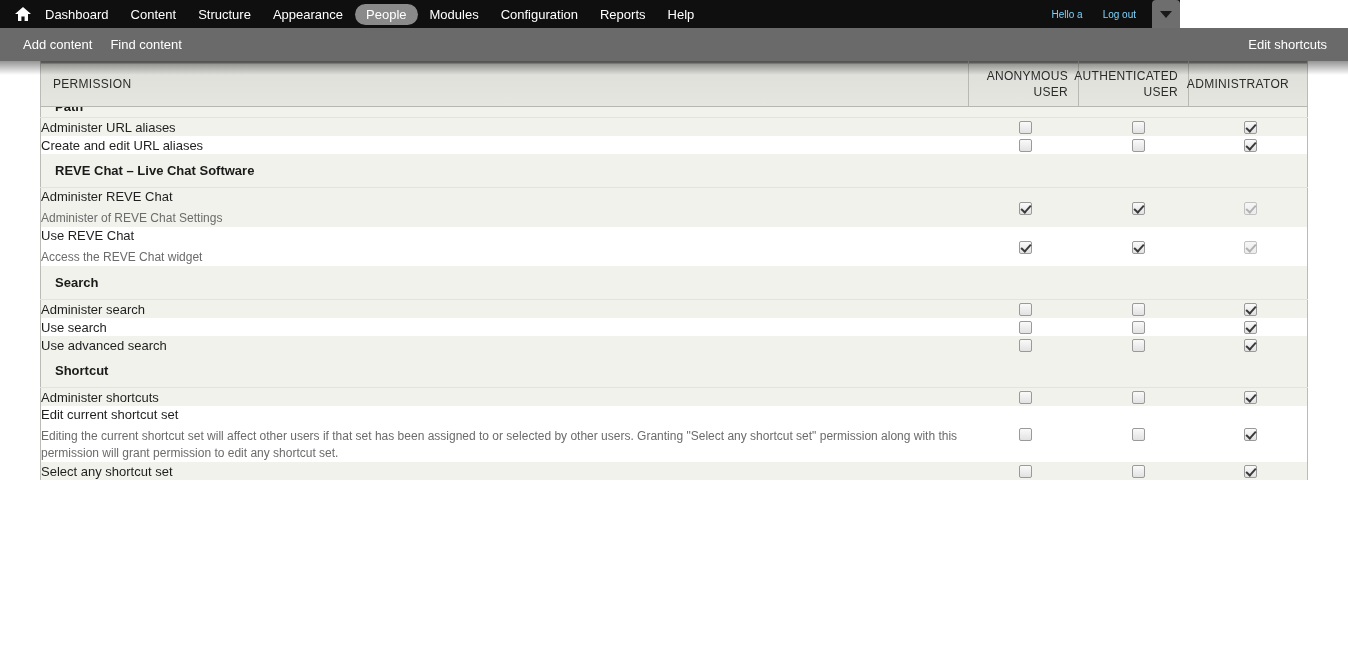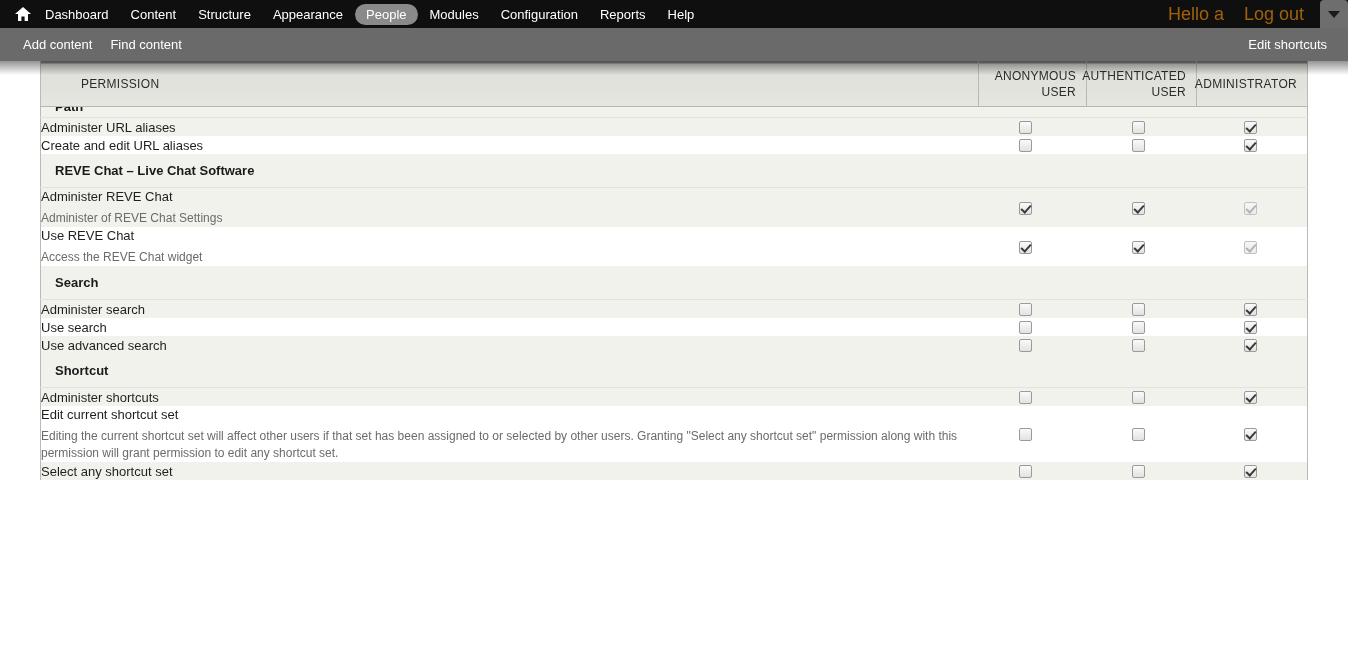--- a/index.html
+++ b/index.html
@@ -13,21 +13,21 @@
     width: 1348px;
     height: 657px;
     overflow: hidden;
     background: #ffffff;
   }
 
   
   .toolbar {
     position: absolute;
     top: 0; left: 0;
-    width: 1348px;
+    width: 1180px;
     height: 28px;
     background: #0f0f0f;
     display: flex;
     align-items: center;
     box-sizing: border-box;
   }
   .toolbar-left {
     display: flex;
     align-items: center;
     height: 28px;
@@ -60,22 +60,22 @@
     padding: 3px 11px;
   }
   .toolbar-right {
     position: absolute;
     right: 0; top: 0;
     height: 28px;
     display: flex;
     align-items: center;
   }
   .tb-right-item {
-    color: #a16207;
-    font-size: 18px;
+    color: #7dd3fc;
+    font-size: 10px;
     padding: 3px 10px;
     white-space: nowrap;
     cursor: pointer;
     text-decoration: none;
   }
   .drawer-toggle {
     width: 28px;
     height: 28px;
     margin-left: 6px;
     background: #6e6e6e;
@@ -166,21 +166,20 @@
     color: #2b2b2b;
     letter-spacing: 0.3px;
     display: flex;
     align-items: center;
     padding: 0 10px;
   }
   .hcell.perm {
     width: 928px;
     padding-left: 12px;
     border-right: 1px solid #b9b9b2;
-    margin-left: 28px;
   }
   .hcell.role {
     width: 110px;
     justify-content: flex-end;
     align-items: center;
     text-align: right;
     line-height: 16px;
     border-right: 1px solid #b9b9b2;
   }
   .hcell.role:last-child { border-right: none; }

